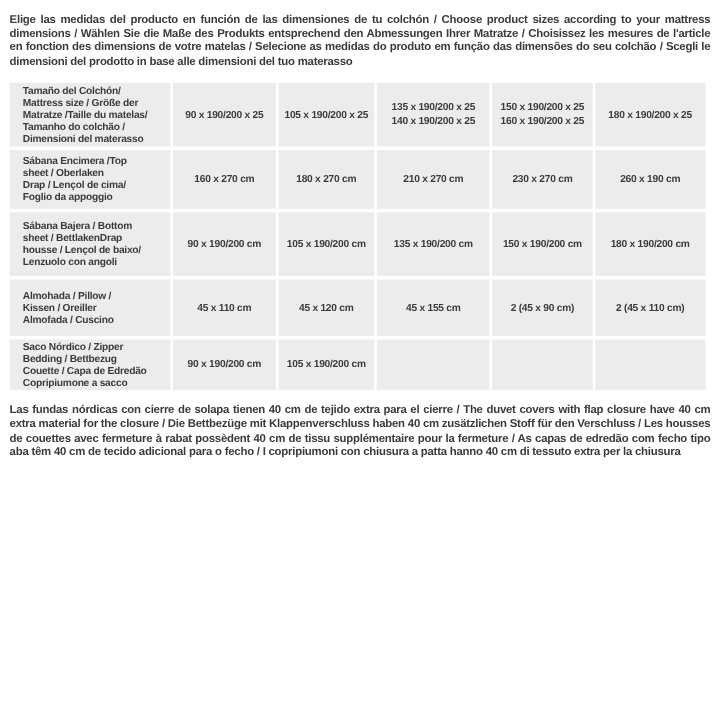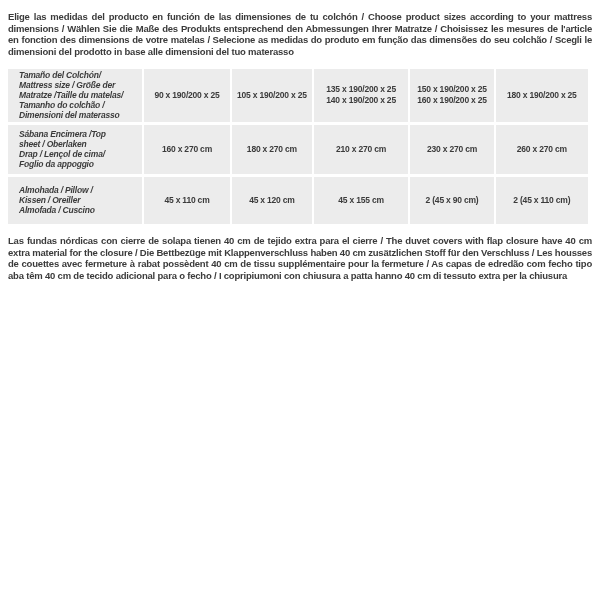--- a/index.html
+++ b/index.html
@@ -33,21 +33,20 @@
     font-weight:bold;
     letter-spacing:-0.2px;
   }
   td.label-cell{
     text-align:left;
     padding-left:11px;
     padding-right:2px;
     font-size:8.5px;
     line-height:1.18;
     white-space:pre-line;
-    font-style:italic;
   }
   td.value-cell{
     text-align:center;
     font-size:8.5px;
     line-height:1.3;
     white-space:pre-line;
   }
   tr.r-header td{height:51px;}
   tr.r-0 td{height:47px;}
   tr.r-1 td{height:47px;}
@@ -99,30 +98,52 @@
       </tr>
       <tr class="r-1">
         <td class="label-cell">Sábana Encimera /Top
 sheet / Oberlaken
 Drap / Lençol de cima/
 Foglio da appoggio</td>
         <td class="value-cell">160 x 270 cm</td>
         <td class="value-cell">180 x 270 cm</td>
         <td class="value-cell">210 x 270 cm</td>
         <td class="value-cell">230 x 270 cm</td>
-        <td class="value-cell">260 x 270 cm</td>
+        <td class="value-cell">260 x 190 cm</td>
+      </tr>
+      <tr class="r-2">
+        <td class="label-cell">Sábana Bajera / Bottom
+sheet / BettlakenDrap
+housse / Lençol de baixo/
+Lenzuolo con angoli</td>
+        <td class="value-cell">90 x 190/200 cm</td>
+        <td class="value-cell">105 x 190/200 cm</td>
+        <td class="value-cell">135 x 190/200 cm</td>
+        <td class="value-cell">150 x 190/200 cm</td>
+        <td class="value-cell">180 x 190/200 cm</td>
       </tr>
       <tr class="r-4">
         <td class="label-cell">Almohada  / Pillow /
 Kissen / Oreiller
 Almofada / Cuscino</td>
         <td class="value-cell">45 x 110 cm</td>
         <td class="value-cell">45 x 120 cm</td>
         <td class="value-cell">45 x 155 cm</td>
         <td class="value-cell">2 (45 x 90 cm)</td>
         <td class="value-cell">2 (45 x 110 cm)</td>
       </tr>
+      <tr class="r-6">
+        <td class="label-cell">Saco Nórdico / Zipper
+Bedding / Bettbezug
+Couette  / Capa de Edredão
+Copripiumone a sacco</td>
+        <td class="value-cell">90 x 190/200 cm</td>
+        <td class="value-cell">105 x 190/200 cm</td>
+        <td class="value-cell"></td>
+        <td class="value-cell"></td>
+        <td class="value-cell"></td>
+      </tr>
     </tbody>
   </table>
 
   <p class="footnote">Las fundas nórdicas con cierre de solapa tienen 40 cm de tejido extra para el cierre  / The duvet covers with flap closure have 40 cm extra material for the closure / Die Bettbezüge mit Klappenverschluss haben 40 cm zusätzlichen Stoff für den Verschluss / Les housses de couettes avec fermeture à rabat possèdent 40 cm de tissu supplémentaire pour la fermeture / As capas de edredão com fecho tipo aba têm 40 cm de tecido adicional para o fecho / I copripiumoni con chiusura a patta hanno 40 cm di tessuto extra per la chiusura</p>
 
 </div>
 
 </body></html>

